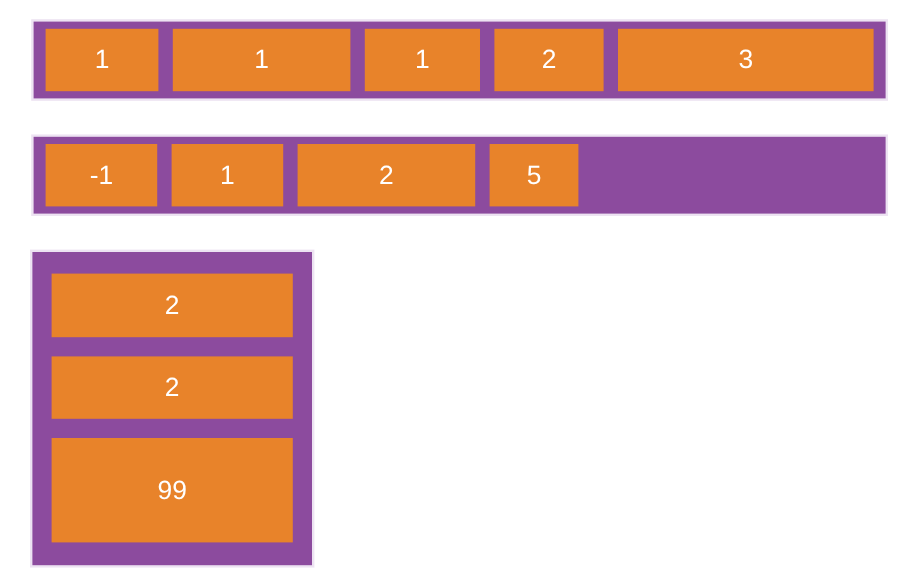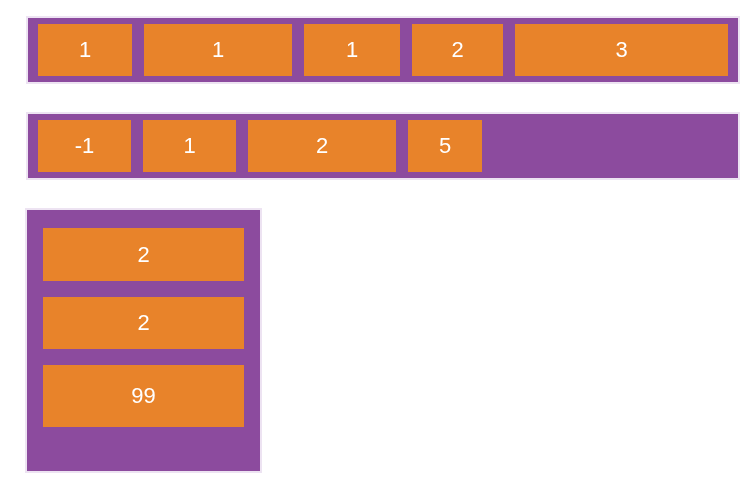--- a/index.html
+++ b/index.html
@@ -69,14 +69,14 @@
 <div class="flex-container row" id="container-row-2">
   <div class="flex-item" style="width: 93px;">-1</div>
   <div class="flex-item" style="width: 93px;">1</div>
   <div class="flex-item" style="width: 148px;">2</div>
   <div class="flex-item" style="width: 74px;">5</div>
 </div>
 
 <div class="flex-container column" id="container-column-1">
   <div class="flex-item" style="height: 53px;">2</div>
   <div class="flex-item" style="height: 52px;">2</div>
-  <div class="flex-item" style="height: 62px;">99</div>
+  <div class="flex-item" style="height: 87px;">99</div>
 </div>
 
 </body></html>

